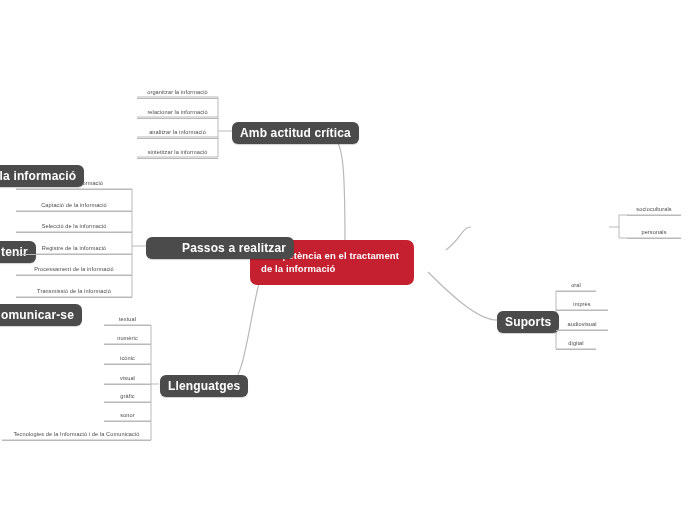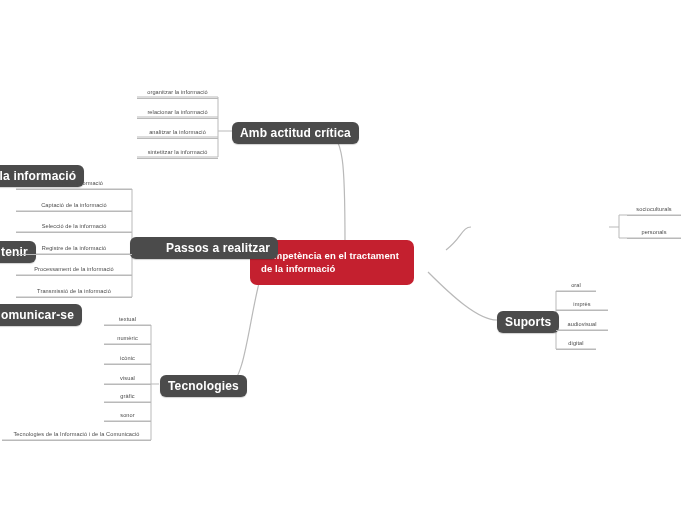--- a/index.html
+++ b/index.html
@@ -120,26 +120,26 @@
   </svg>
 
   <div class="central" style="left:250px;top:240px;width:164px;border-radius:7px;">
     <span>Competència en el tractament de la informació</span>
   </div>
 
   <div class="pill" style="left:232px;top:122px;">
     <span>Amb actitud crítica</span>
   </div>
 
-  <div class="pill" style="left:130px;top:237px;padding-left:36px;">
+  <div class="pill" style="left:146px;top:237px;padding-left:36px;">
     <span>Passos a realitzar</span>
   </div>
 
   <div class="pill" style="left:160px;top:375px;">
-    <span>Tecnologies</span>
+    <span>Llenguatges</span>
   </div>
 
 
   <div class="pill" style="left:497px;top:311px;">
     <span>Suports</span>
   </div>
 
   <div class="pill" style="left:-27px;top:165px;">
     <span>r a la informació</span>
   </div>

